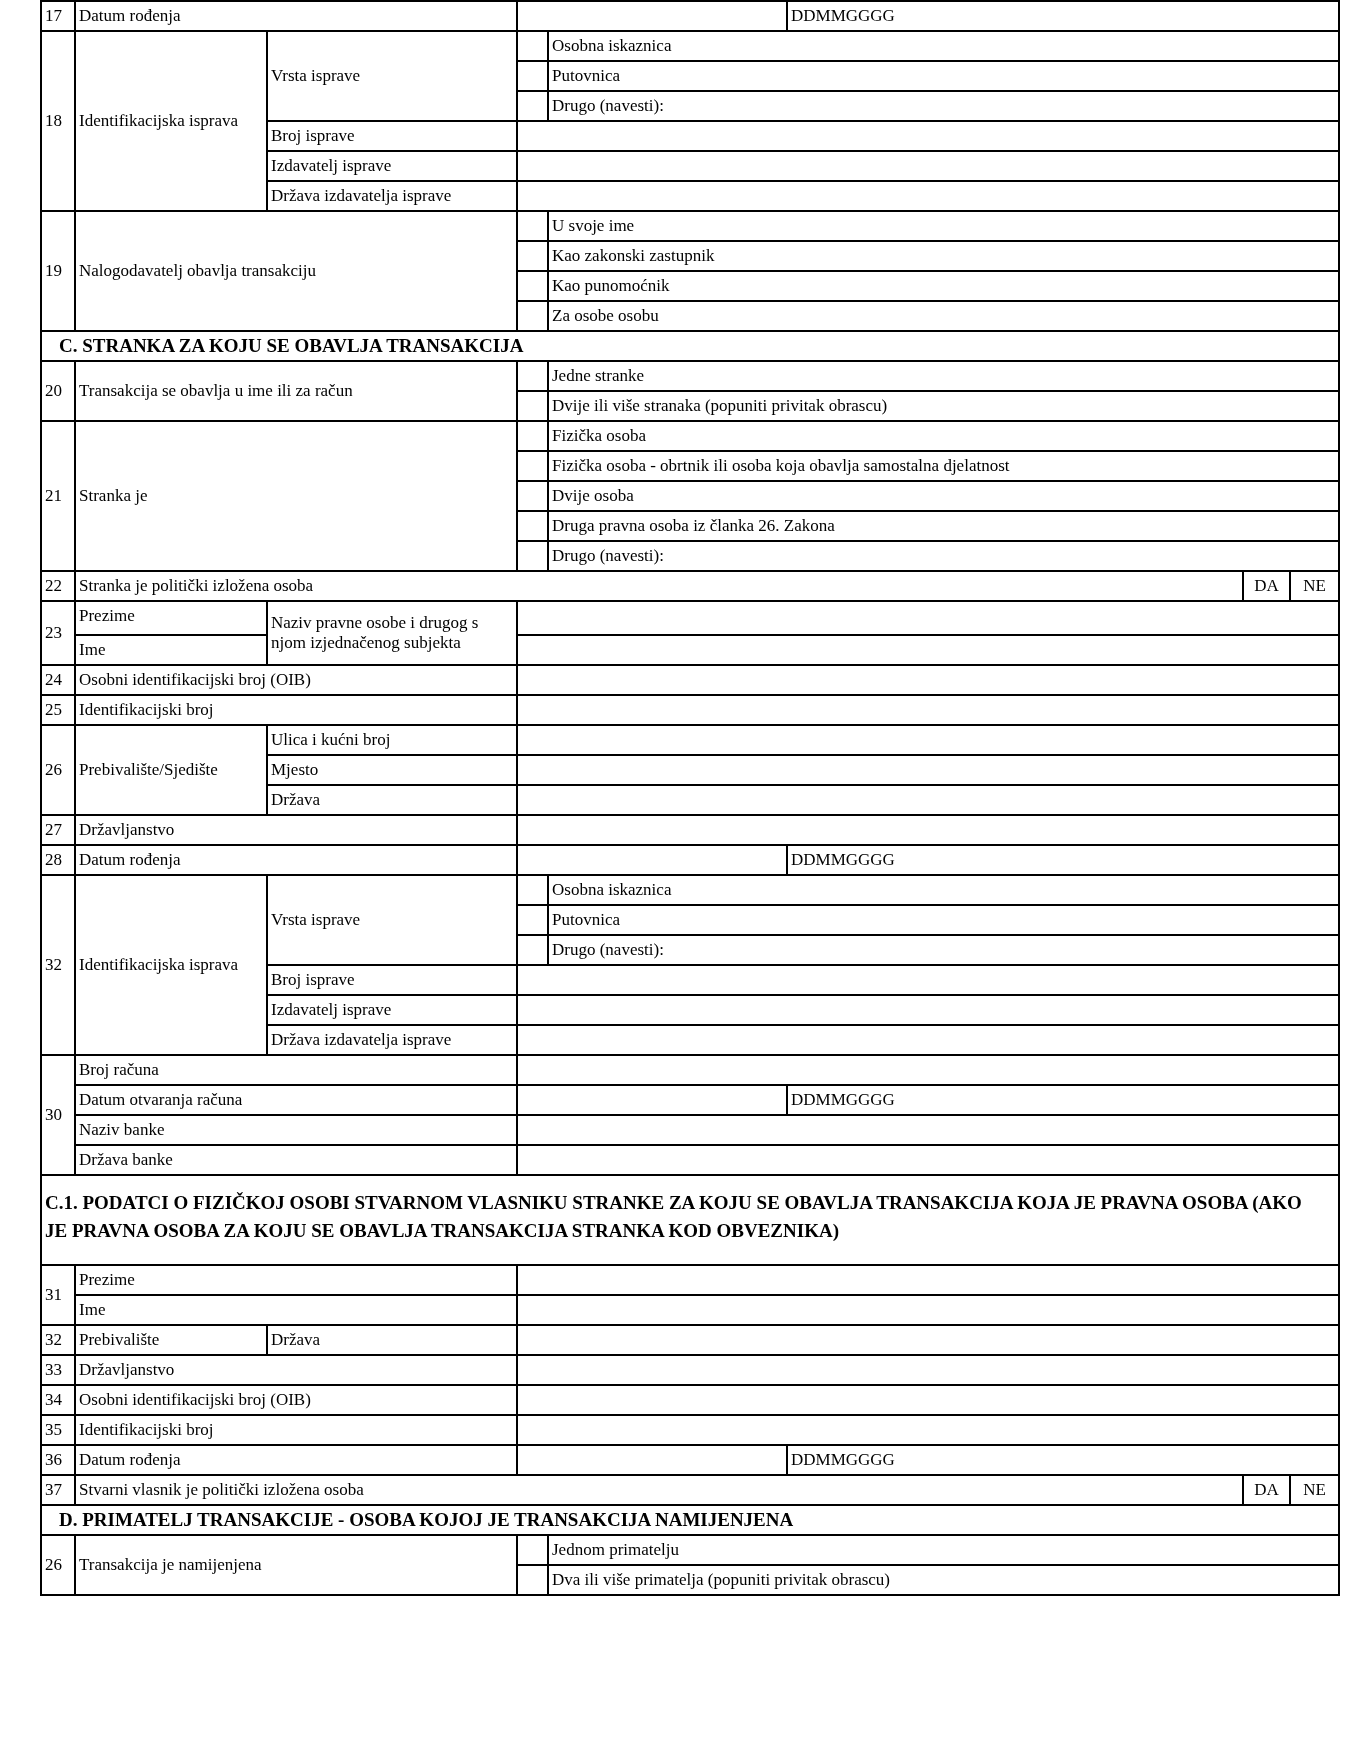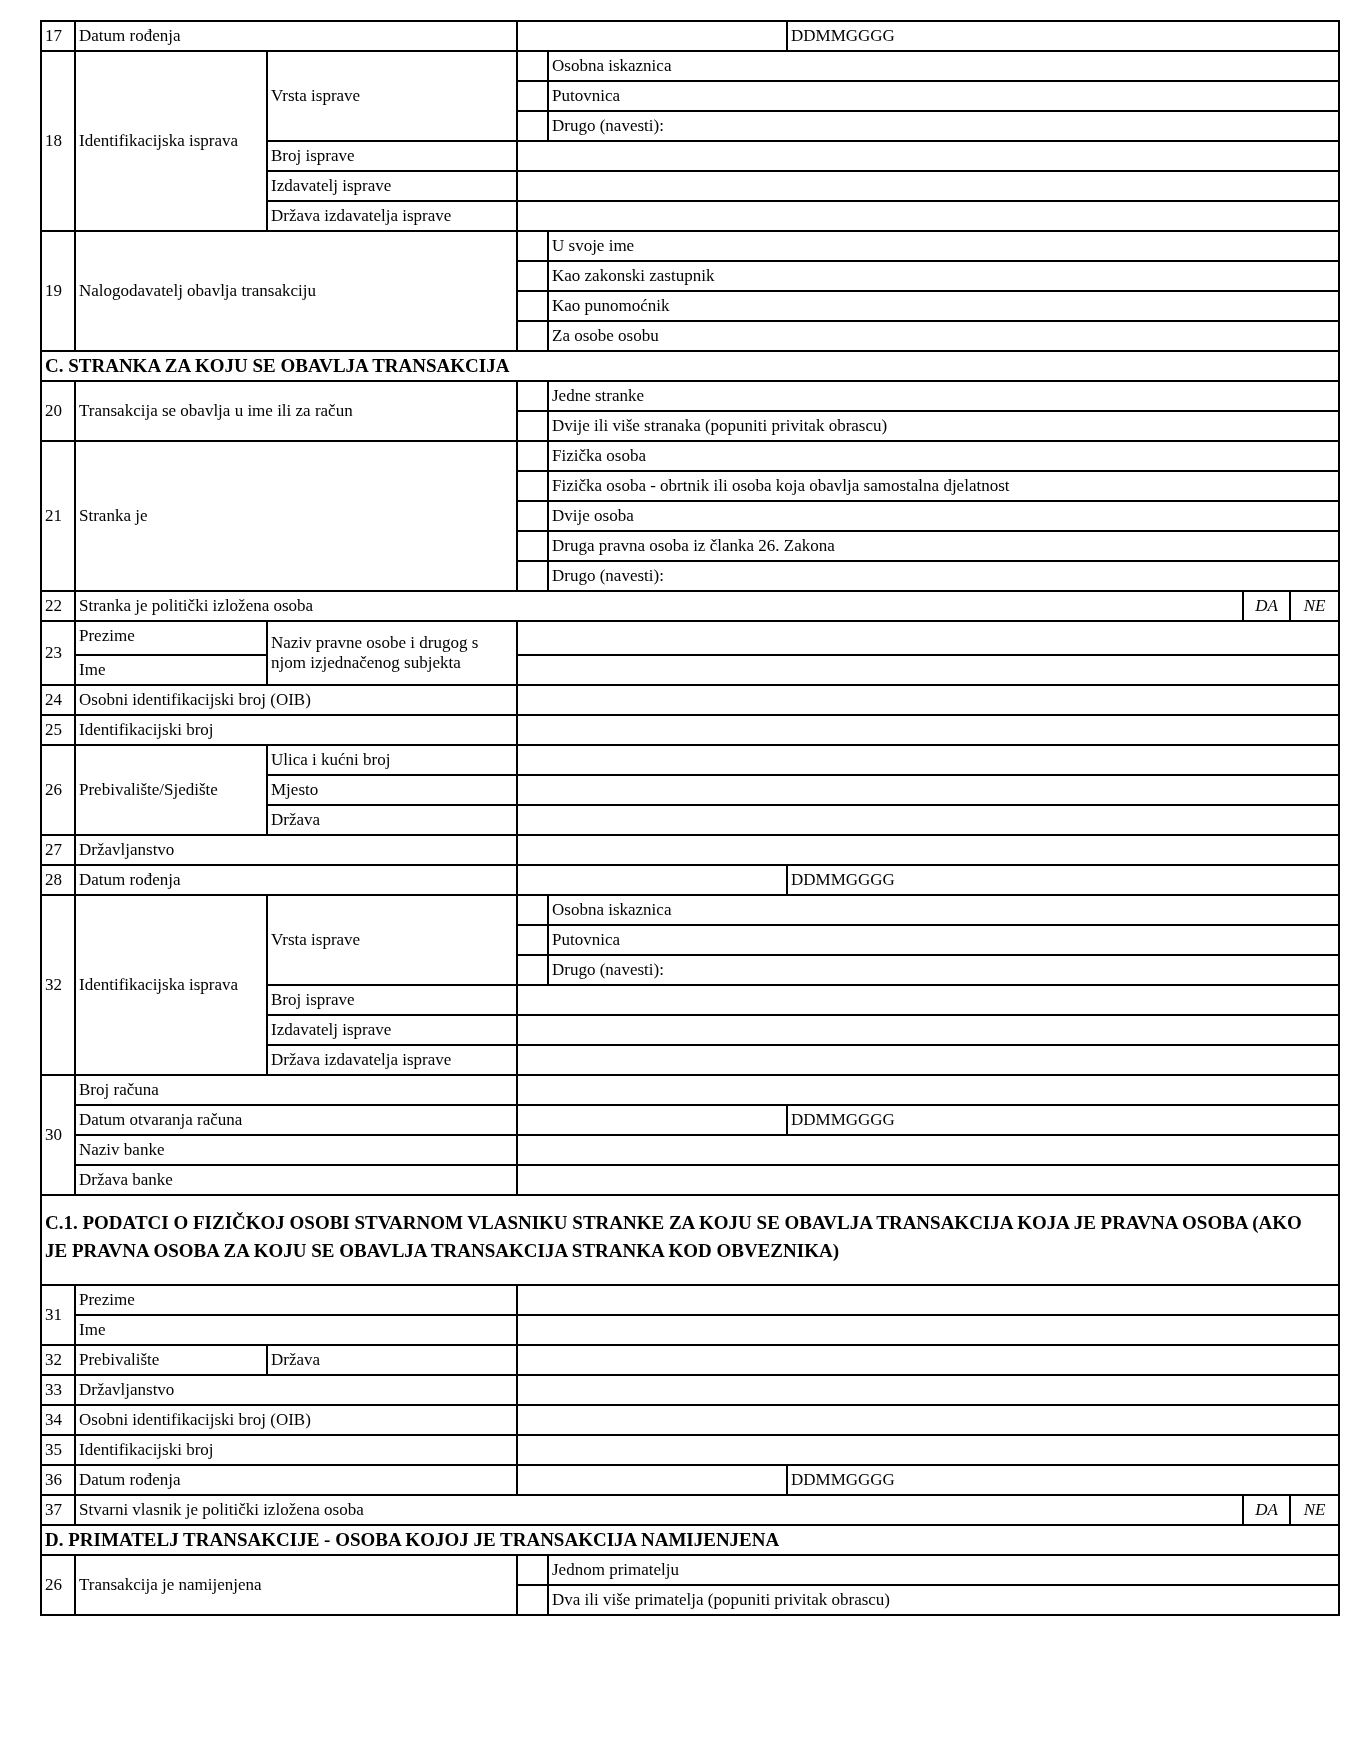--- a/index.html
+++ b/index.html
@@ -1,29 +1,29 @@
 <!DOCTYPE html>
 <html><head>
 <meta charset="utf-8">
 <style>
   html, body { margin: 0; padding: 0; background: #ffffff; }
   body { width: 1357px; height: 1757px; position: relative; overflow: hidden;
          font-family: "Liberation Serif", "DejaVu Serif", serif; color: #000; }
-  .form { position: absolute; left: 40px; top: 20px; width: 1042px; }
+  .form { position: absolute; left: 40px; top: 0; width: 1042px; }
   table { border-collapse: collapse; width: 100%; table-layout: fixed; }
   td { border: 2px solid #000; padding: 0 3px; font-size: 17px; height: 28px; vertical-align: middle;
        white-space: nowrap; overflow: hidden; line-height: 20px; }
   td.num { text-align: left; padding-left: 3px; }
   td.chk { padding: 0; }
   td.wrap { white-space: normal; margin-left: 8px; }
   td.top { vertical-align: top; padding-top: 4px; }
-  td.section { font-weight: bold; font-size: 19px; height: 28px; padding-left: 3px; }
+  td.section { font-weight: bold; font-size: 19px; height: 28px; padding-left: 17px; }
   td.section2 { font-weight: bold; font-size: 19px; white-space: normal; line-height: 28px;
                 height: 78px; padding: 2px 17px 8px 3px; vertical-align: middle; }
-  td.da, td.ne { text-align: center; padding: 0; font-style: italic; }
+  td.da, td.ne { text-align: center; padding: 0; }
   col.c-num { width: 34px; }
   col.c-lbl { width: 192px; }
   col.c-sub { width: 250px; }
   col.c-chk { width: 31px; }
   col.c-opt1 { width: 239px; }
   col.c-opt2 { width: 456px; }
   col.c-da { width: 47px; }
   col.c-ne { width: 49px; }
 </style>
 </head>

